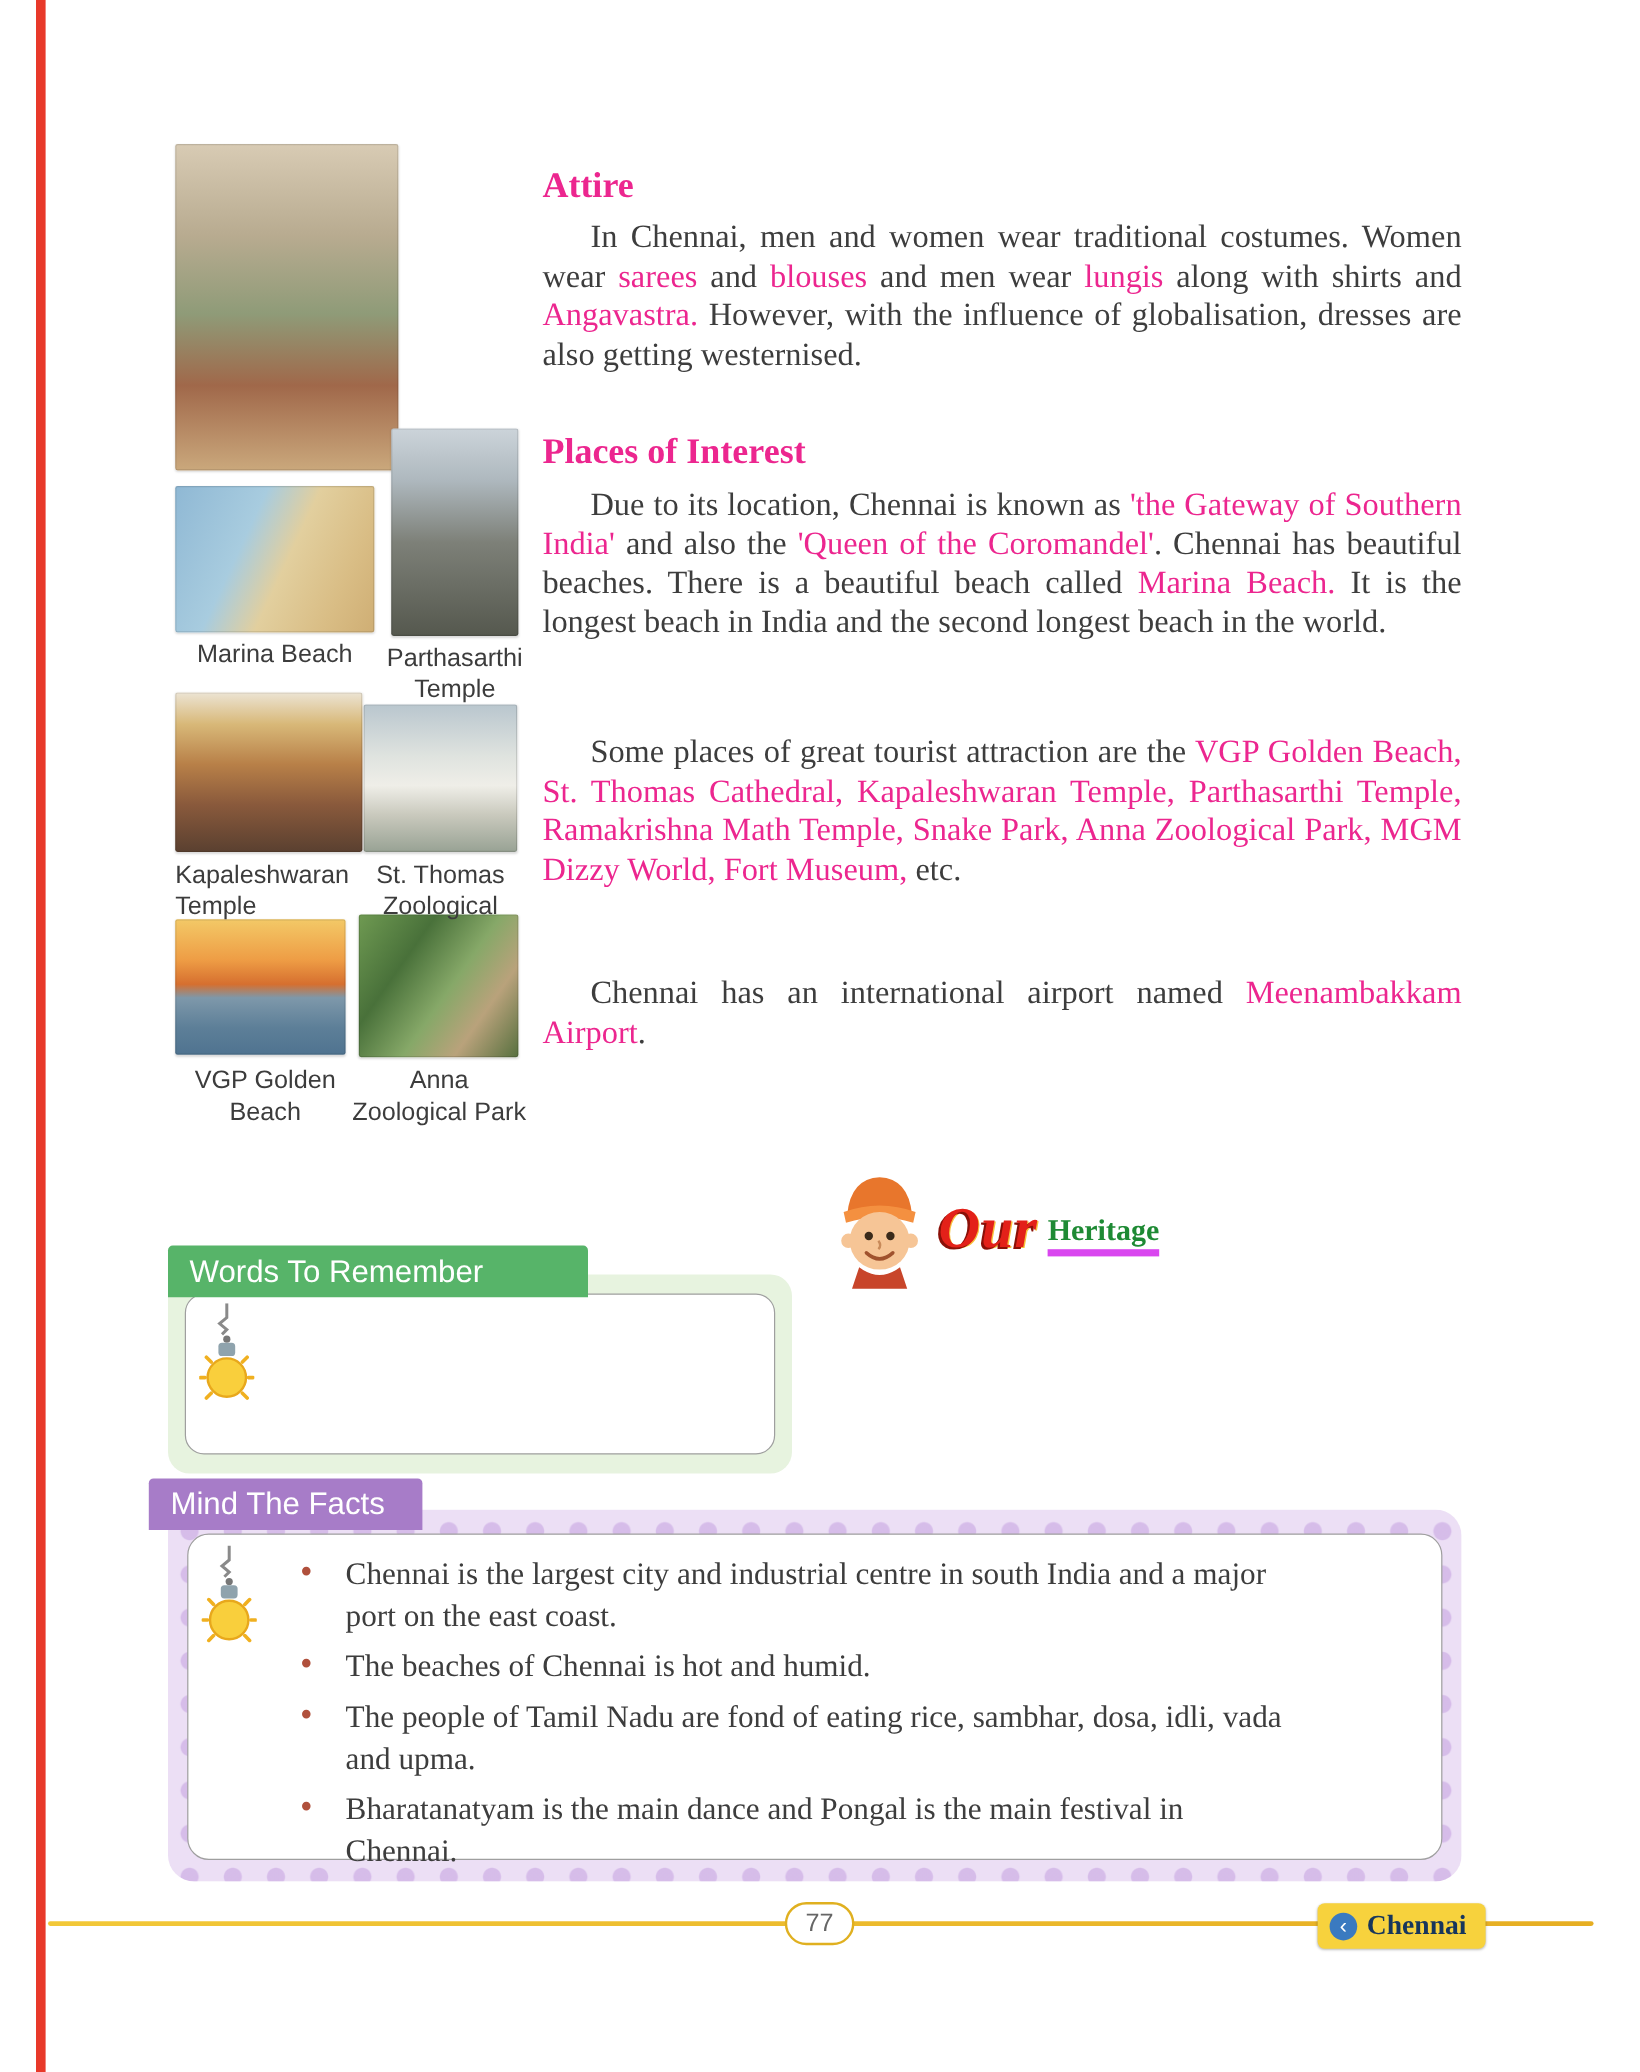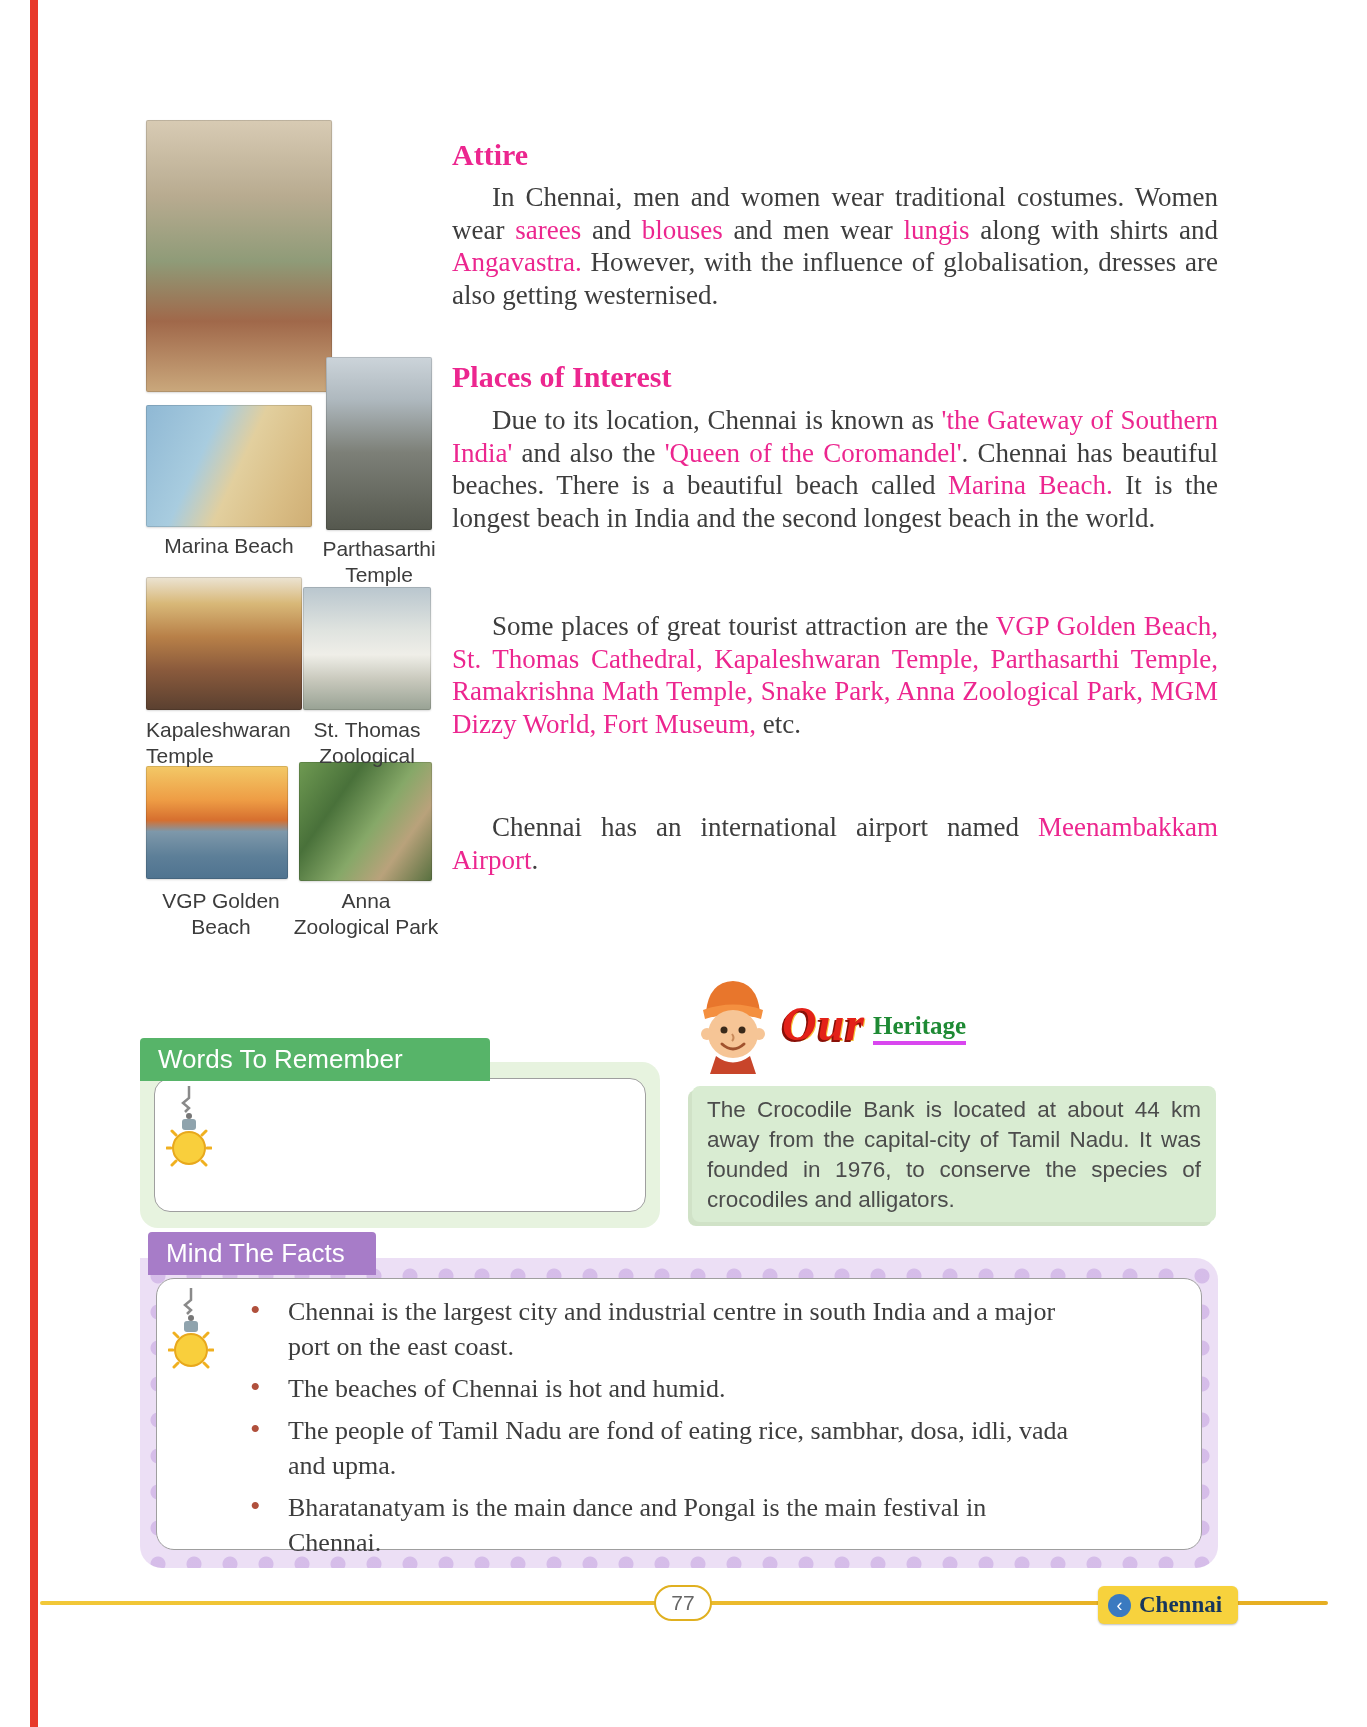--- a/index.html
+++ b/index.html
@@ -45,42 +45,42 @@
   .para .hl { color:#ec268f; }
   .p-attire      { top:181px; }
   .p-places      { top:404px; }
   .p-attractions { top:610px; }
   .p-airport     { top:811px; }
 
   
   .band { position:absolute; font-family:"Liberation Sans", sans-serif; font-size:26px;
     color:#fff; padding:6px 0 6px 18px; border-radius:4px 4px 0 0; z-index:3; }
   .band-words { left:140px; top:1038px; width:350px; background:#57b469; }
-  .band-facts { left:148px; top:1232px; width:228px; background:#a77cc8; }
+  .band-facts { left:124px; top:1232px; width:228px; background:#a77cc8; }
 
   
   .wtr-outer { position:absolute; left:140px; top:1062px; width:520px; height:166px;
     background:#e7f3df; border-radius:0 18px 18px 18px; z-index:1; }
   .wtr-inner { position:absolute; left:154px; top:1078px; width:492px; height:134px;
     background:#fff; border:1px solid #9f9f9f; border-radius:16px; z-index:2; }
   .bulb { position:absolute; z-index:4; }
   .bulb-words { left:166px; top:1086px; }
   .bulb-facts { left:168px; top:1288px; }
   .wtr-list { position:absolute; left:240px; top:1098px; width:400px; z-index:4; list-style:none; }
   .wtr-list li { position:relative; padding-left:26px; font-size:26px; line-height:44px; color:#2e2e2e; }
   .wtr-list li::before { content:"\2022"; position:absolute; left:0; color:#333; font-size:28px; }
   .wtr-list b { font-weight:bold; }
 
   
   .mascot { position:absolute; left:688px; top:972px; z-index:2; }
   .oh-logo { position:absolute; left:782px; top:996px; z-index:2; white-space:nowrap; }
   .oh-our { font-size:48px; font-weight:bold; color:#e32119; font-style:italic;
     text-shadow:-2px 2px 0 #8a1008, 1px 1px 0 #f7c13a; letter-spacing:1px; }
   .oh-heritage { display:inline-block; font-size:25px; font-weight:bold; color:#1e8a34;
-    margin-left:8px; border-bottom:4px solid #d946ef; padding-bottom:1px; transform:translateY(-6px); }
+    margin-left:8px; border-bottom:6px solid #d946ef; padding-bottom:1px; transform:translateY(-6px); }
   .oh-box { position:absolute; left:692px; top:1086px; width:524px; height:136px;
     background:#d9ecd2; border-radius:8px; padding:9px 15px;
     box-shadow:-4px 4px 0 rgba(150,190,130,.45); }
   .oh-text { font-family:"Liberation Sans", sans-serif; font-size:22.5px; line-height:30px;
     color:#4c4c4c; text-align:justify; }
 
   
   .mtf-outer { position:absolute; left:140px; top:1258px; width:1078px; height:310px;
     background-color:#ecdff5;
     background-image:radial-gradient(circle, rgba(196,160,224,.55) 7px, transparent 8px);
@@ -154,23 +154,20 @@
     <circle cx="71" cy="62" r="6" fill="#f6c596"></circle>
     <circle cx="36" cy="58" r="3.5" fill="#3a2a1a"></circle>
     <circle cx="54" cy="58" r="3.5" fill="#3a2a1a"></circle>
     <path d="M44 62 q3 4 0 7" stroke="#c88a5a" fill="none" stroke-width="2"></path>
     <path d="M34 72 q11 10 22 0" stroke="#a0522d" fill="none" stroke-width="3" stroke-linecap="round"></path>
     <path d="M28 84 q17 13 34 0 l6 18 h-46 z" fill="#c8452a"></path>
   </svg>
   <div class="oh-logo">
     <span class="oh-our">Our</span><span class="oh-heritage">Heritage</span>
   </div>
-  <div class="oh-box">
-    <div class="oh-text">The Crocodile Bank is located at about 44 km away from the capital-city of Tamil Nadu. It was founded in 1976, to conserve the species of crocodiles and alligators.</div>
-  </div>
 
   <div class="mtf-outer"></div>
   <div class="band band-facts">Mind The Facts</div>
   <div class="mtf-inner"></div>
   <svg class="bulb bulb-facts" width="46" height="96" viewBox="0 0 46 96">
     <path d="M23 0 v12 l-6 5 6 5 -4 4" stroke="#8a8a8a" stroke-width="2.5" fill="none"></path>
     <circle cx="23" cy="30" r="3" fill="#777"></circle>
     <rect x="16" y="33" width="14" height="11" rx="3" fill="#8fa3ad"></rect>
     <circle cx="23" cy="62" r="16" fill="#f9cf3c" stroke="#e8a81c" stroke-width="2"></circle>
     <path d="M5 62 h-4 M41 62 h4 M10 49 l-4 -4 M36 49 l4 -4 M10 75 l-4 4 M36 75 l4 4" stroke="#f0b020" stroke-width="3" stroke-linecap="round"></path>

